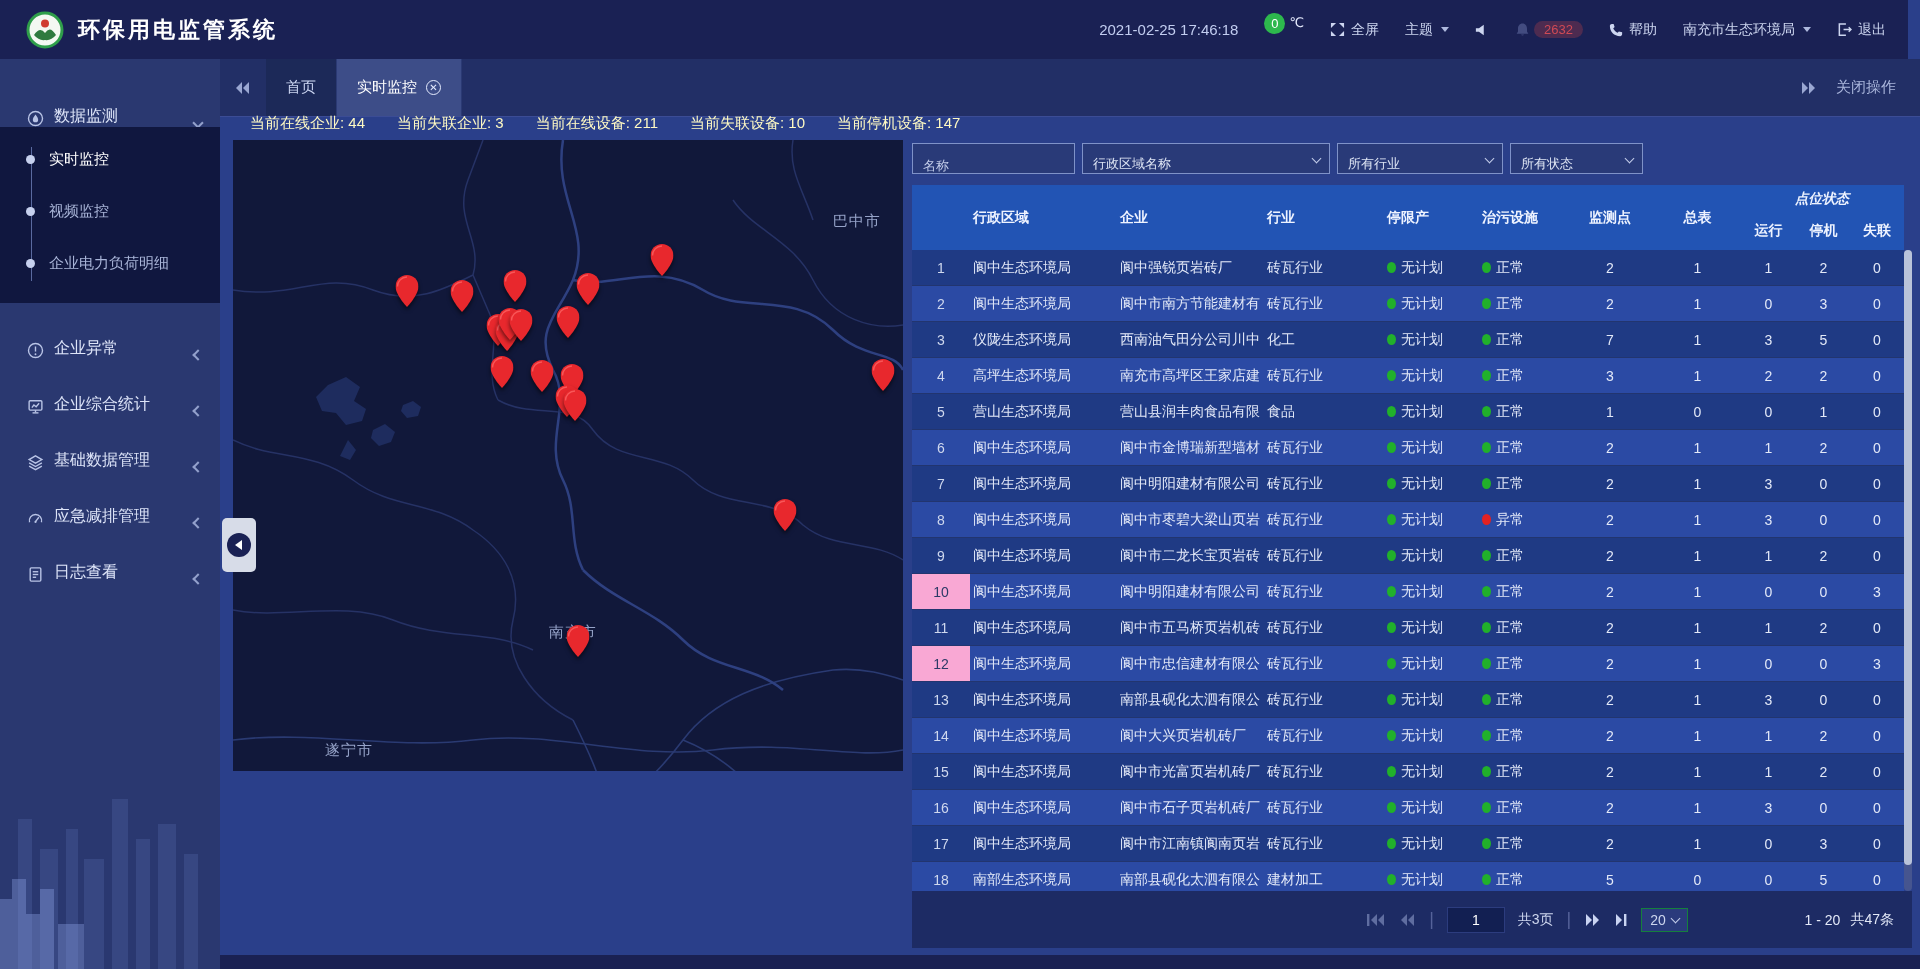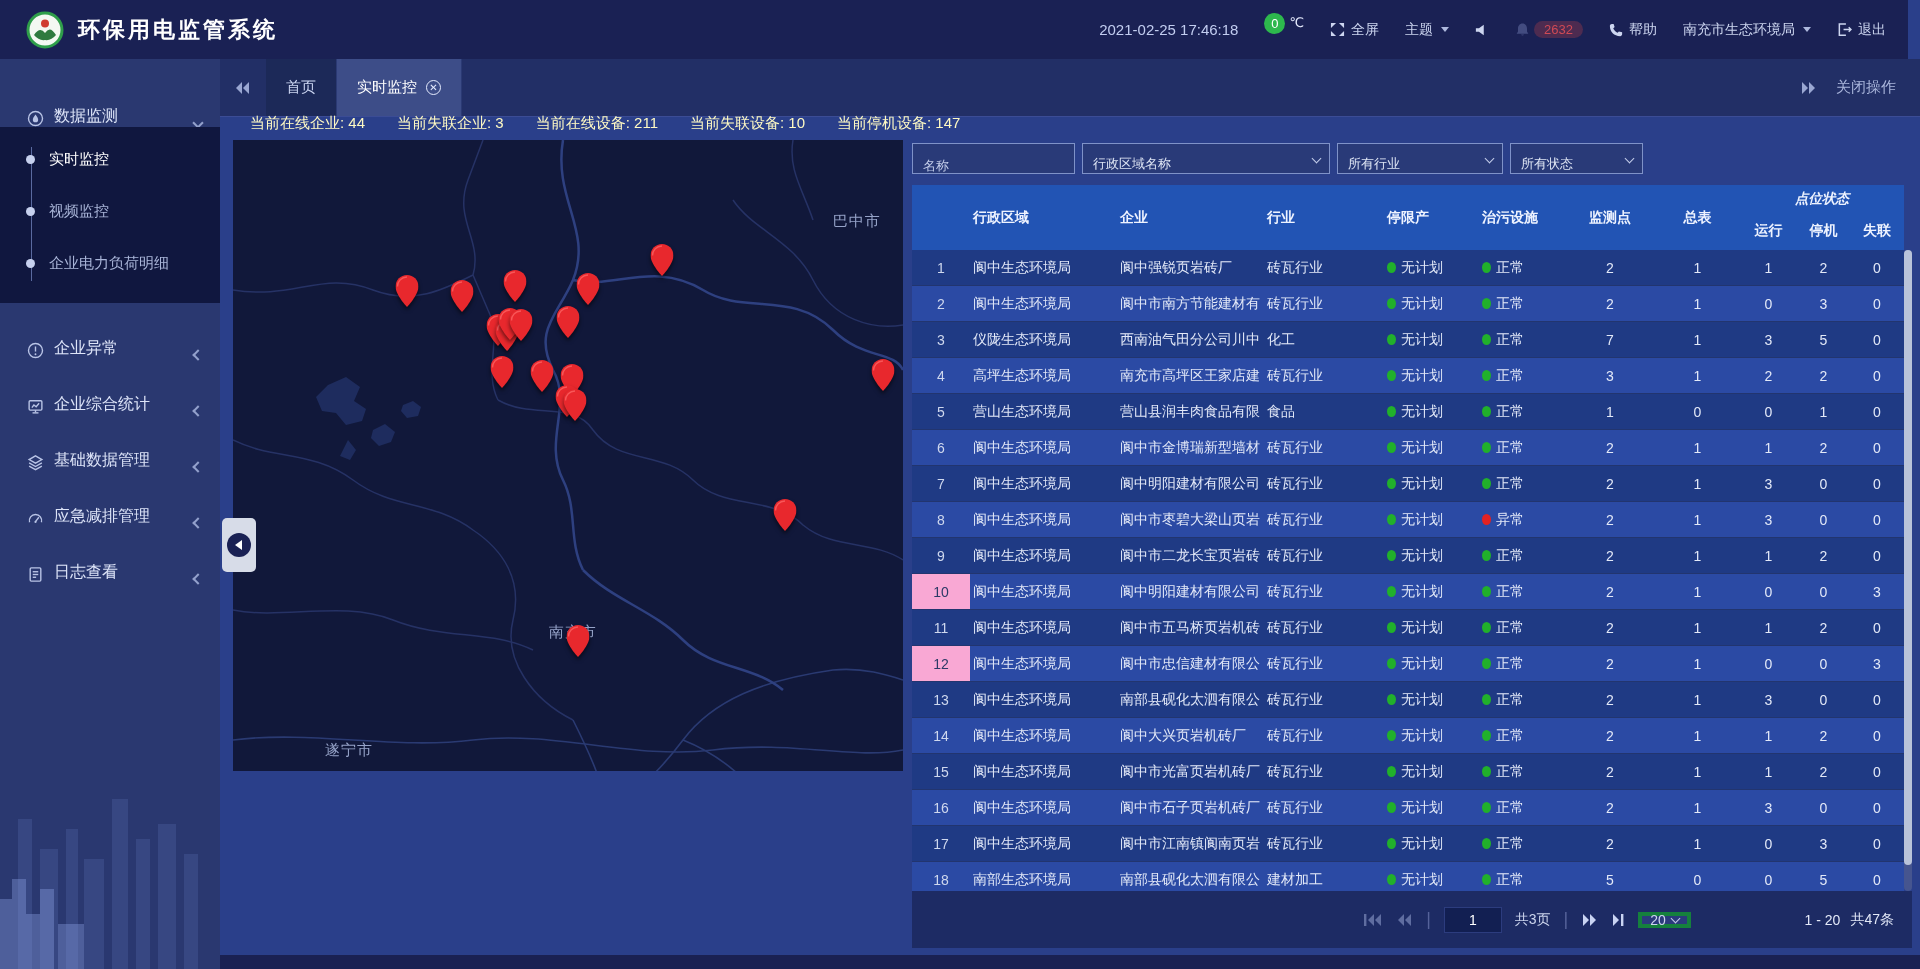--- a/index.html
+++ b/index.html
@@ -116,21 +116,21 @@
   .vscroll{position:absolute;left:992px;top:107px;width:8px;height:641px;background:#46558f;border-radius:4px}
   .vthumb{position:absolute;left:0;top:0;width:8px;height:96%;background:#b9c3da;border-radius:4px;cursor:grab}
   
   .pager{position:absolute;left:0;bottom:0;width:1000px;height:57px;background:#1d2b64;
          display:flex;align-items:center;justify-content:center;font-size:14px;color:#cdd6ee}
   .pager-controls{display:flex;align-items:center;gap:13px;transform:translateX(115px)}
   .pg-ico{display:flex;align-items:center;cursor:pointer}
   .pg-div{color:#55629a;font-size:18px}
   .pg-input{width:58px;height:26px;background:#121f52;border:1px solid #2c3c7e;color:#fff;
             text-align:center;font-size:14px;font-family:inherit}
-  .pg-size{height:16px;background:#2a3a7c;border:4px solid #15803d;display:flex;align-items:center;
+  .pg-size{height:24px;background:#2a3a7c;border:1px solid #15803d;display:flex;align-items:center;
            gap:6px;padding:0 8px;cursor:pointer}
   .pg-size .fchev{position:static;transform:rotate(-45deg);margin-top:-3px}
   .pg-range{position:absolute;right:18px;top:0;height:57px;display:flex;align-items:center;gap:10px;
             font-size:14px;color:#e3e9f8}
   .bstrip{position:absolute;left:220px;right:0;bottom:0;height:14px;background:#1a2153}
 </style>
 </head>
 <body>
 
 <div class="topbar">

